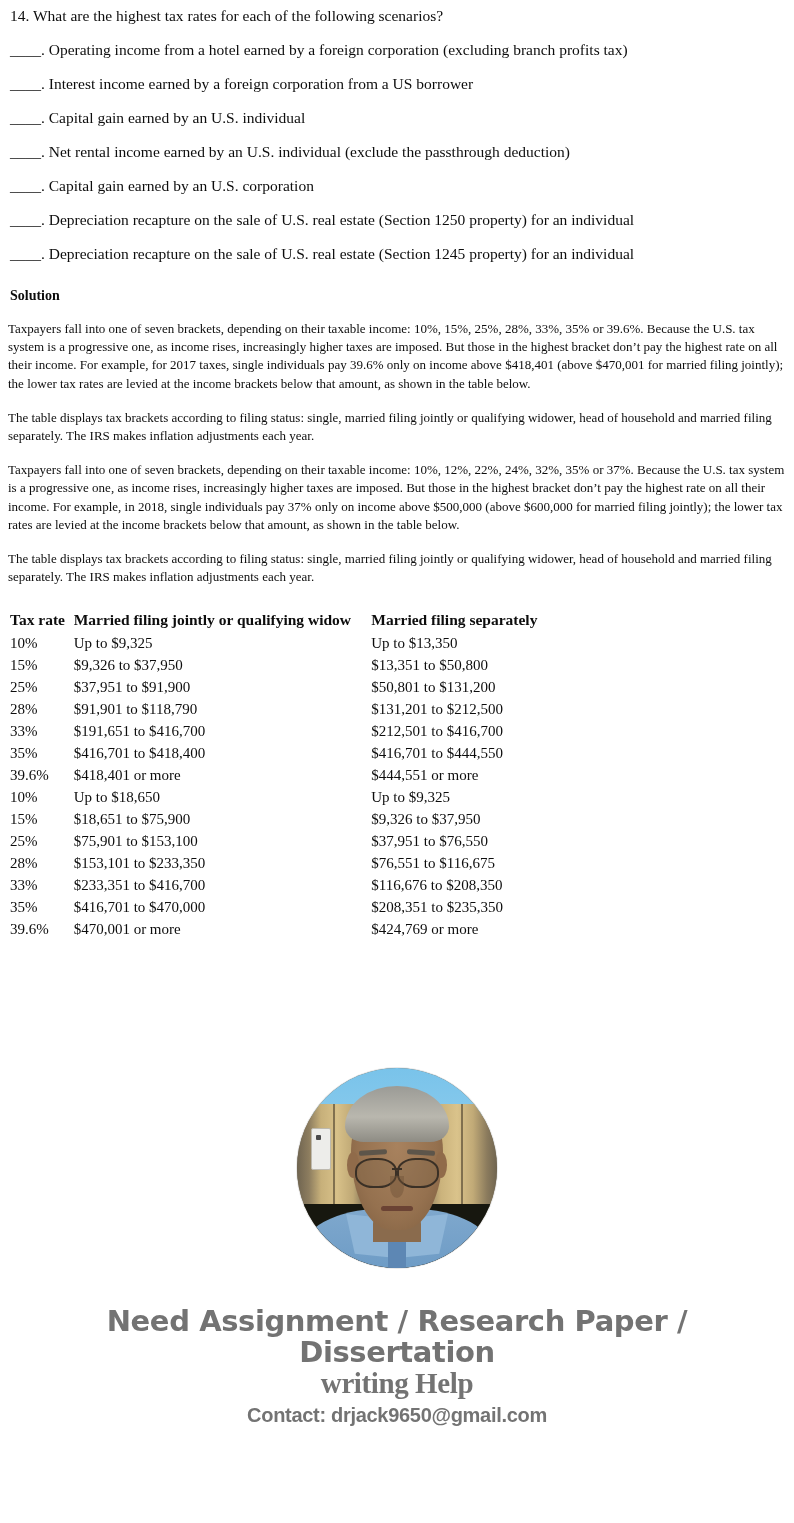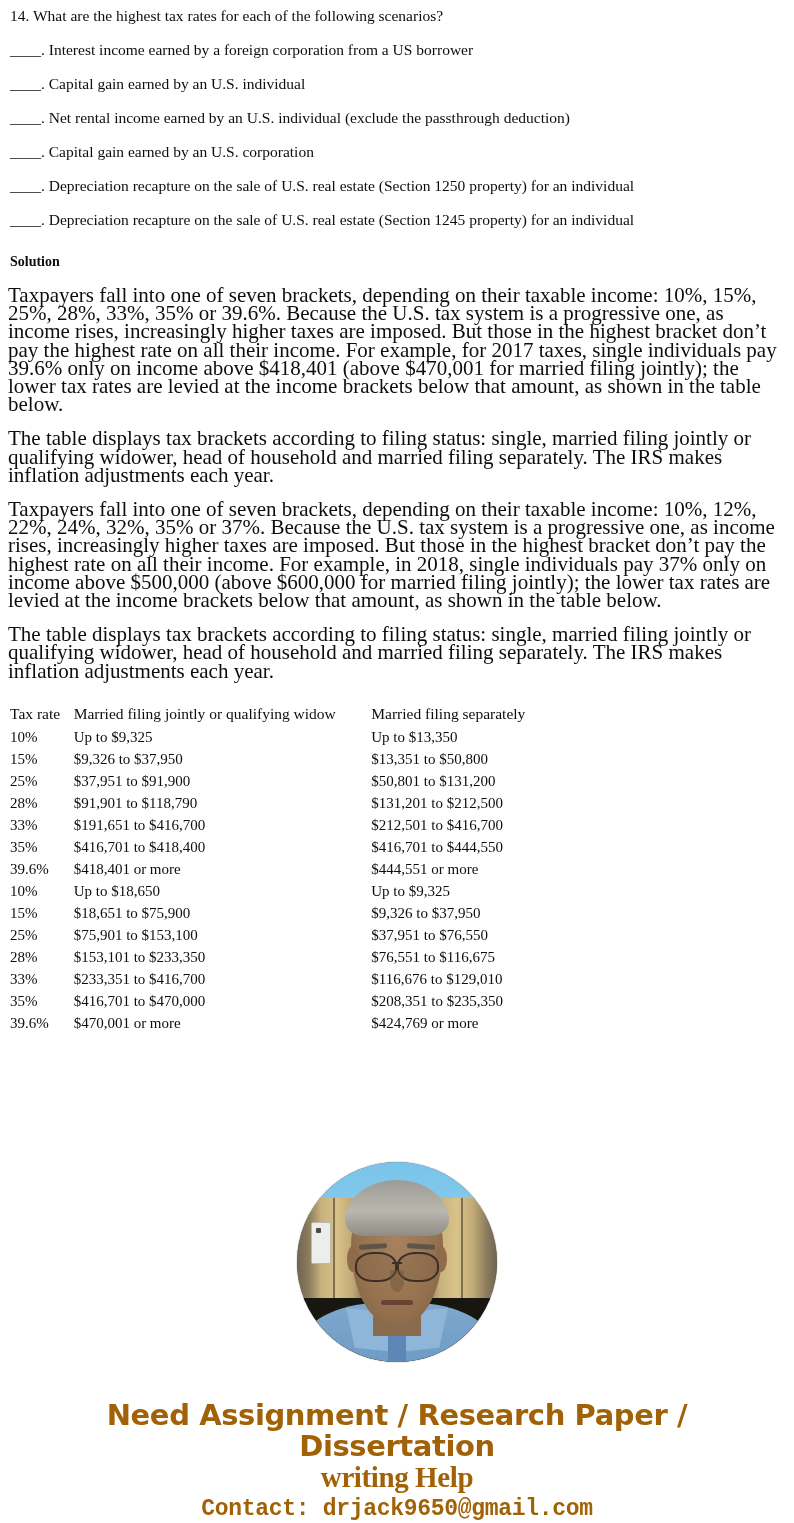--- a/index.html
+++ b/index.html
@@ -43,21 +43,21 @@
   }
 
   
   .solution-head {
     font-size: 14px;
     font-weight: bold;
     margin: 22px 0 14px 10px;
     line-height: 20px;
   }
   .para {
-    font-size: 21px;
+    font-size: 13px;
     line-height: 18.2px;
     margin: 0 8px 16px 8px;
     text-align: left;
   }
 
   
   .tax-table-wrap {
     margin: 22px 0 0 0;
     padding: 0 10px;
   }
@@ -71,21 +71,21 @@
   table.tax-table td {
     border: none;
     padding: 0;
     text-align: left;
     vertical-align: top;
     line-height: 22px;
     font-weight: normal;
     white-space: nowrap;
   }
   table.tax-table thead th {
-    font-weight: normal;
+    font-weight: bold;
     font-size: 15.5px;
     line-height: 24px;
     padding-bottom: 0px;
   }
   .col-rate  { width: 62px; }
   .col-mfj   { width: 290px; }
   .col-mfs   { width: 330px; }
   thead .col-rate  { width: auto; padding-right: 4px; }
   thead .col-mfj   { width: auto; padding-right: 4px; }
 
@@ -192,52 +192,53 @@
   .av-mouth {
     position: absolute; left: 42%; top: 69%; width: 16%; height: 2.5%;
     background: #6b4334; border-radius: 3px;
   }
 
   
   .footer {
     margin-top: 38px;
     padding: 0 12px 20px 12px;
     text-align: center;
-    color: #a16207;
+    color: #737373;
   }
   .footer-line1 {
     font-family: "DejaVu Sans", "Liberation Sans", sans-serif;
     font-weight: bold;
     font-size: 29px;
     line-height: 31px;
     letter-spacing: -0.4px;
   }
   .footer-line2 {
     font-family: Liberation Serif, serif;
     font-weight: bold;
     font-size: 29px;
     line-height: 31px;
     letter-spacing: -0.4px;
   }
   .footer-line3 {
-    font-family: Liberation Mono, monospace;
-    font-weight: bold;
-    font-size: 23px;
+    font-family: Liberation Sans, sans-serif;
+    font-weight: bold;
+    font-size: 20px;
     line-height: 32px;
     letter-spacing: -0.3px;
   }
 </style>
 </head>
 <body>
 
 <div class="page">
 
   <section class="q-section">
     <p class="q-title">14. What are the highest tax rates for each of the following scenarios?</p>
 
+    <p class="q-item"><span class="q-blank">____.</span> <span>Operating income from a hotel earned by a foreign corporation (excluding branch profits tax)</span></p>
 
     <p class="q-item"><span class="q-blank">____.</span> <span>Interest income earned by a foreign corporation from a US borrower</span></p>
 
     <p class="q-item"><span class="q-blank">____.</span> <span>Capital gain earned by an U.S. individual</span></p>
 
     <p class="q-item"><span class="q-blank">____.</span> <span>Net rental income earned by an U.S. individual (exclude the passthrough deduction)</span></p>
 
 
     <p class="q-item"><span class="q-blank">____.</span> <span>Capital gain earned by an U.S. corporation</span></p>
 
@@ -316,21 +317,21 @@
             <td class="col-mfs">$37,951 to $76,550</td>
           </tr>
         <tr>
             <td class="col-rate">28%</td>
             <td class="col-mfj">$153,101 to $233,350</td>
             <td class="col-mfs">$76,551 to $116,675</td>
           </tr>
         <tr>
             <td class="col-rate">33%</td>
             <td class="col-mfj">$233,351 to $416,700</td>
-            <td class="col-mfs">$116,676 to $129,010</td>
+            <td class="col-mfs">$116,676 to $208,350</td>
           </tr>
         <tr>
             <td class="col-rate">35%</td>
             <td class="col-mfj">$416,701 to $470,000</td>
             <td class="col-mfs">$208,351 to $235,350</td>
           </tr>
         <tr>
             <td class="col-rate">39.6%</td>
             <td class="col-mfj">$470,001 or more</td>
             <td class="col-mfs">$424,769 or more</td>

